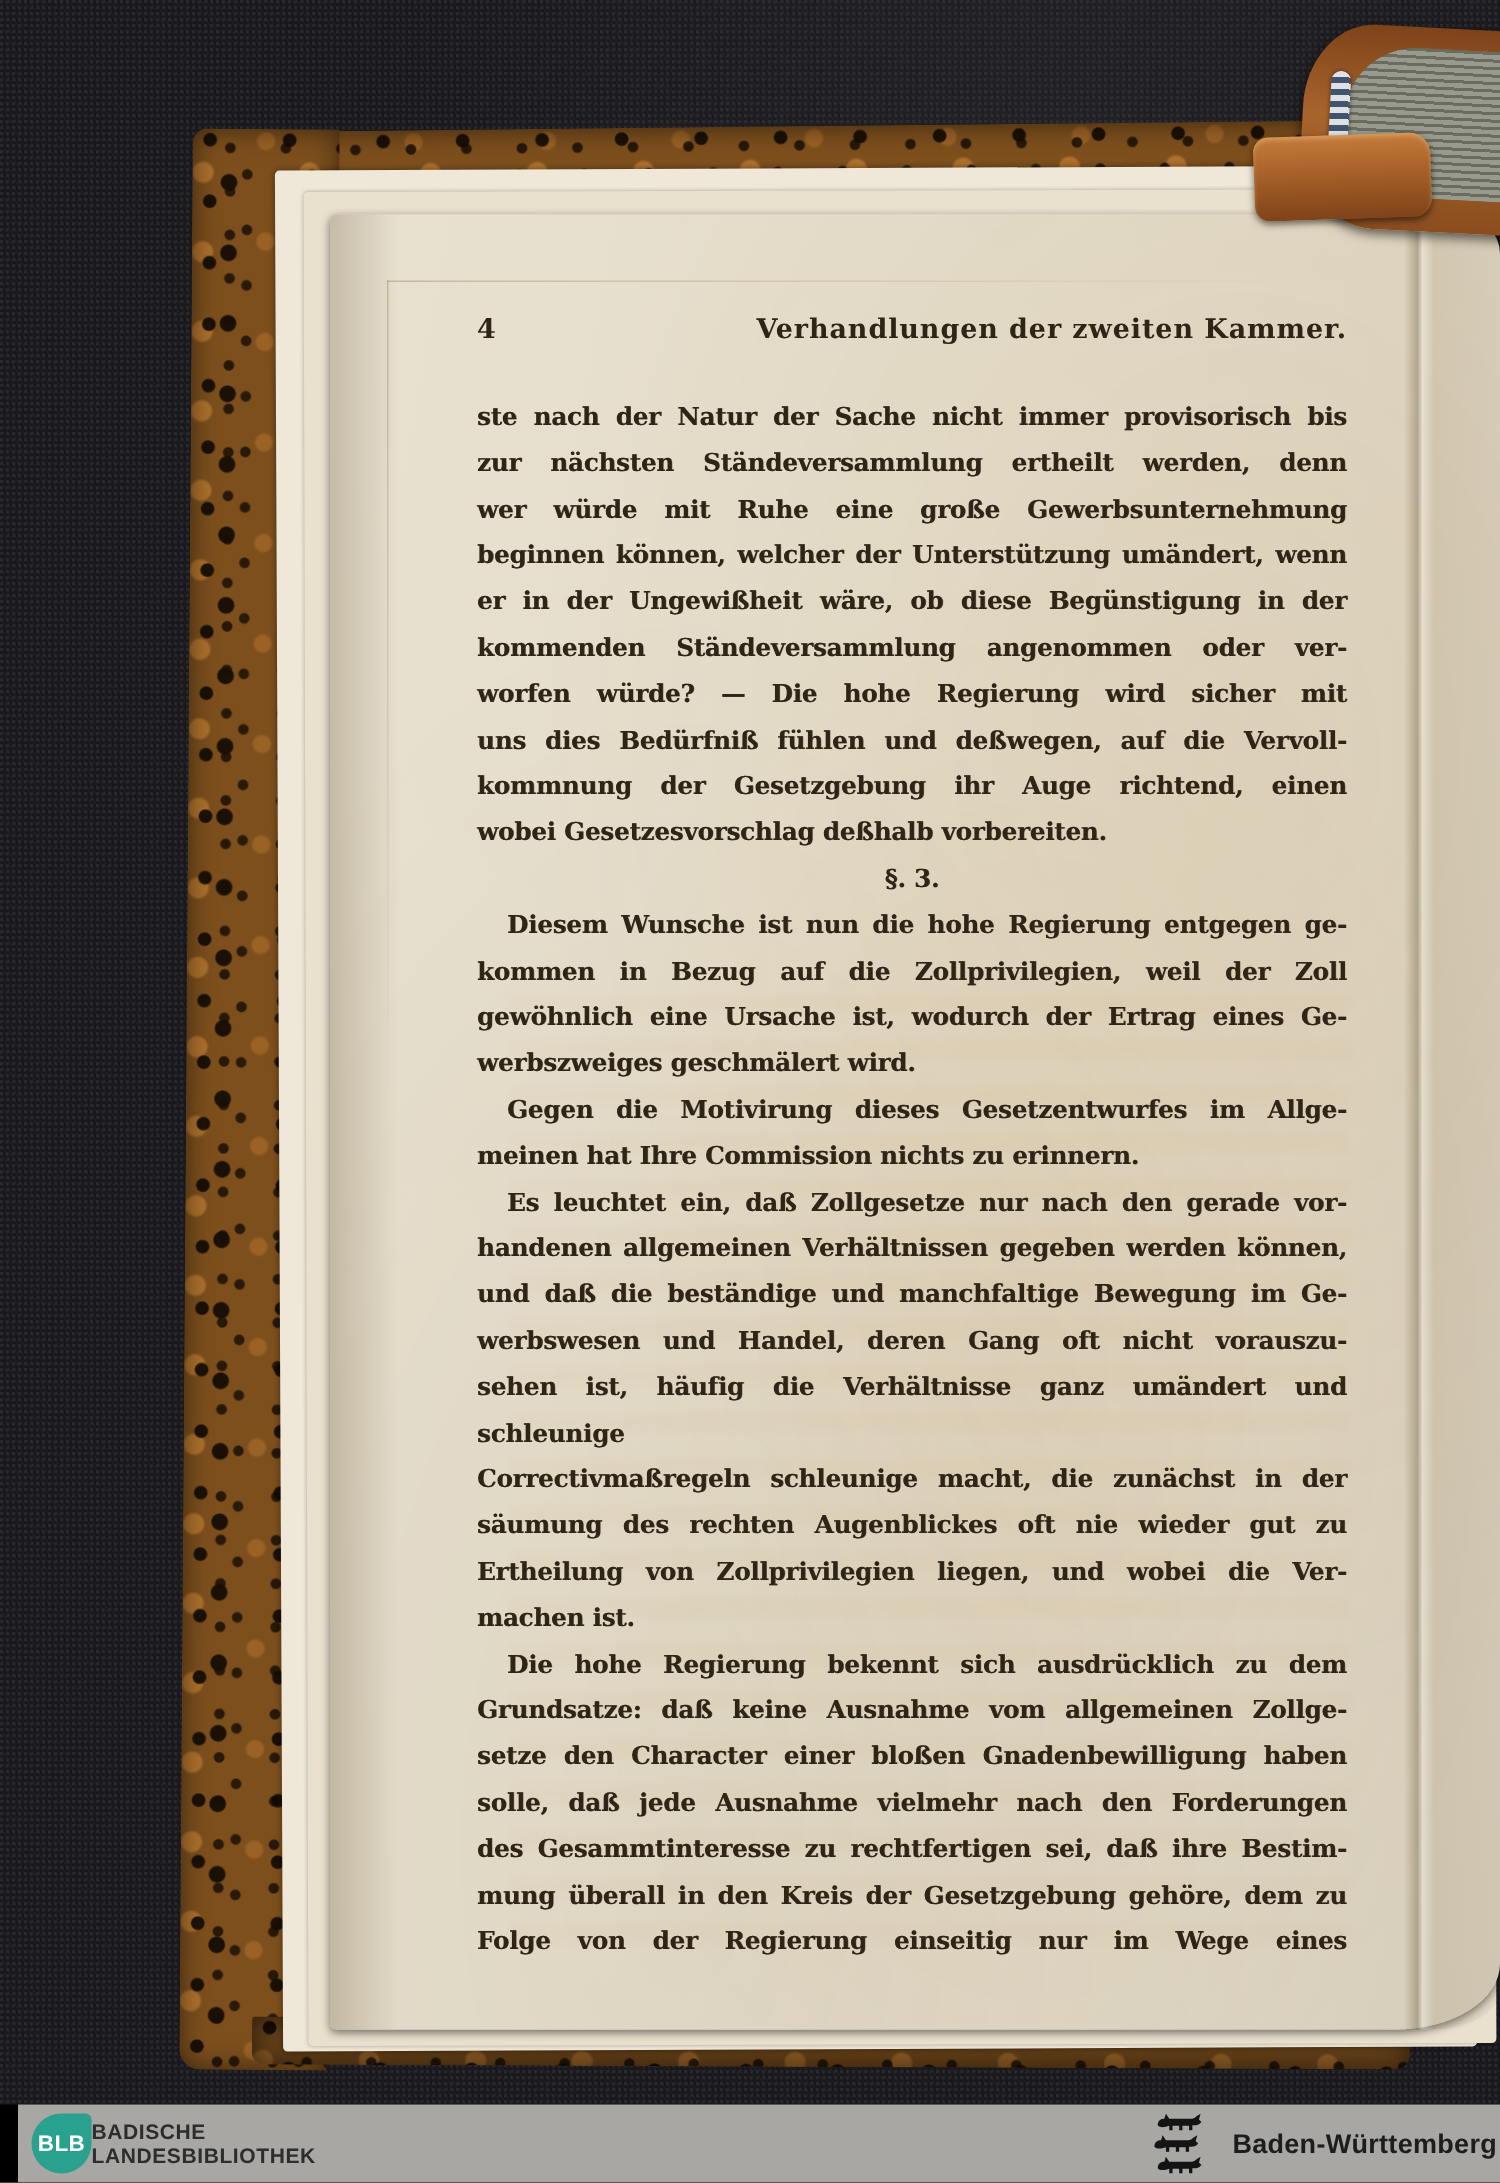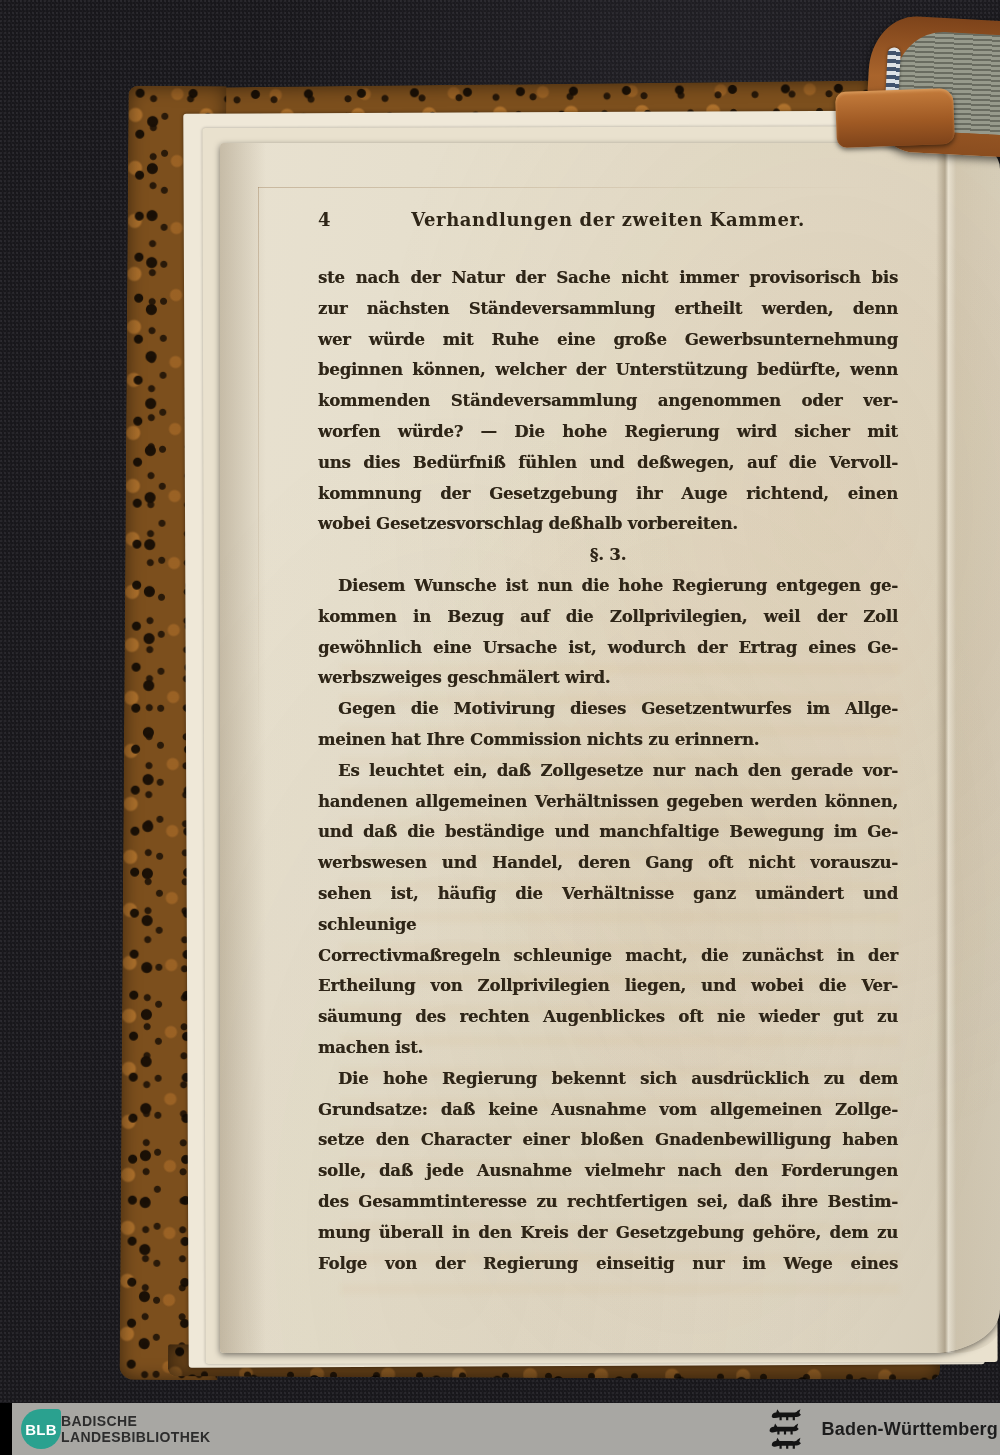--- a/index.html
+++ b/index.html
@@ -58,21 +58,21 @@
     border-radius:0 30px 70px 0 / 0 26px 44px 0;}
   .inner-frame-v{position:absolute;left:38px;top:44px;width:1px;height:560px;
     background:linear-gradient(180deg,rgba(150,118,80,.38),rgba(150,118,80,0));}
   .inner-frame-h{position:absolute;left:38px;top:44px;height:1px;width:620px;
     background:linear-gradient(90deg,rgba(150,118,80,.38),rgba(150,118,80,0));}
   
   .text-area{position:absolute;left:98px;top:62px;width:580px;color:#2e2517;
     font-family:"DejaVu Serif",serif;font-weight:700;}
   .pg-header{position:relative;height:30px;font-size:18px;line-height:30px;}
   .pagenum{position:absolute;left:0;top:0;}
-  .runhead{display:block;text-align:center;letter-spacing:.6px;}
+  .runhead{display:block;text-align:right;letter-spacing:.6px;}
   .lines{margin-top:28px;font-size:16.5px;line-height:30.8px;letter-spacing:-.2px;
     text-shadow:.3px .3px .4px rgba(46,37,23,.55);}
   .line{text-align:justify;text-align-last:justify;}
   .line.last{text-align-last:left;}
   .line.first{text-indent:20px;}
   .line.center{text-align:center;text-align-last:center;}
   
   .ghost{position:absolute;left:120px;top:520px;width:560px;height:640px;opacity:.5;
     background:
       repeating-linear-gradient(180deg, rgba(196,128,52,.07) 0 12px, transparent 12px 31px);
@@ -129,41 +129,42 @@
 
       <div class="text-area">
         <div class="pg-header">
           <span class="pagenum">4</span>
           <span class="runhead">Verhandlungen der zweiten Kammer.</span>
         </div>
         <div class="lines">
             <div class="line">ste nach der Natur der Sache nicht immer provisorisch bis</div>
             <div class="line">zur nächsten Ständeversammlung ertheilt werden, denn</div>
             <div class="line">wer würde mit Ruhe eine große Gewerbsunternehmung</div>
-            <div class="line">beginnen können, welcher der Unterstützung bedürfte, wenn</div>
+            <div class="line">beginnen können, welcher der Unterstützung umändert, wenn</div>
+            <div class="line">er in der Ungewißheit wäre, ob diese Begünstigung in der</div>
             <div class="line">kommenden Ständeversammlung angenommen oder ver-</div>
             <div class="line">worfen würde? — Die hohe Regierung wird sicher mit</div>
             <div class="line">uns dies Bedürfniß fühlen und deßwegen, auf die Vervoll-</div>
             <div class="line">kommnung der Gesetzgebung ihr Auge richtend, einen</div>
             <div class="line last">wobei Gesetzesvorschlag deßhalb vorbereiten.</div>
             <div class="line center">§. 3.</div>
             <div class="line first">Diesem Wunsche ist nun die hohe Regierung entgegen ge-</div>
             <div class="line">kommen in Bezug auf die Zollprivilegien, weil der Zoll</div>
             <div class="line">gewöhnlich eine Ursache ist, wodurch der Ertrag eines Ge-</div>
             <div class="line last">werbszweiges geschmälert wird.</div>
             <div class="line first">Gegen die Motivirung dieses Gesetzentwurfes im Allge-</div>
             <div class="line last">meinen hat Ihre Commission nichts zu erinnern.</div>
             <div class="line first">Es leuchtet ein, daß Zollgesetze nur nach den gerade vor-</div>
             <div class="line">handenen allgemeinen Verhältnissen gegeben werden können,</div>
             <div class="line">und daß die beständige und manchfaltige Bewegung im Ge-</div>
             <div class="line">werbswesen und Handel, deren Gang oft nicht vorauszu-</div>
             <div class="line">sehen ist, häufig die Verhältnisse ganz umändert und schleunige</div>
             <div class="line">Correctivmaßregeln schleunige macht, die zunächst in der</div>
+            <div class="line">säumung des rechten Augenblickes oft nie wieder gut zu</div>
             <div class="line">Ertheilung von Zollprivilegien liegen, und wobei die Ver-</div>
-            <div class="line">säumung des rechten Augenblickes oft nie wieder gut zu</div>
             <div class="line last">machen ist.</div>
             <div class="line first">Die hohe Regierung bekennt sich ausdrücklich zu dem</div>
             <div class="line">Grundsatze: daß keine Ausnahme vom allgemeinen Zollge-</div>
             <div class="line">setze den Character einer bloßen Gnadenbewilligung haben</div>
             <div class="line">solle, daß jede Ausnahme vielmehr nach den Forderungen</div>
             <div class="line">des Gesammtinteresse zu rechtfertigen sei, daß ihre Bestim-</div>
             <div class="line">mung überall in den Kreis der Gesetzgebung gehöre, dem zu</div>
             <div class="line">Folge von der Regierung einseitig nur im Wege eines</div>
           </div>
       </div>

